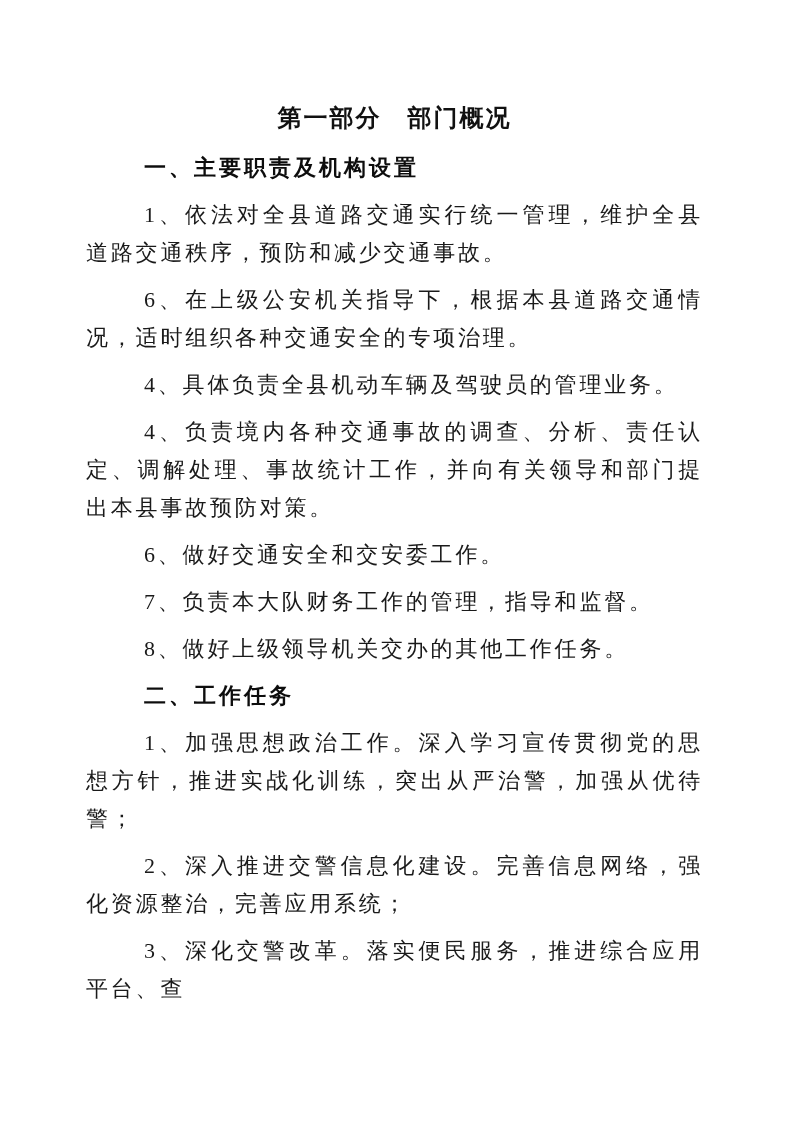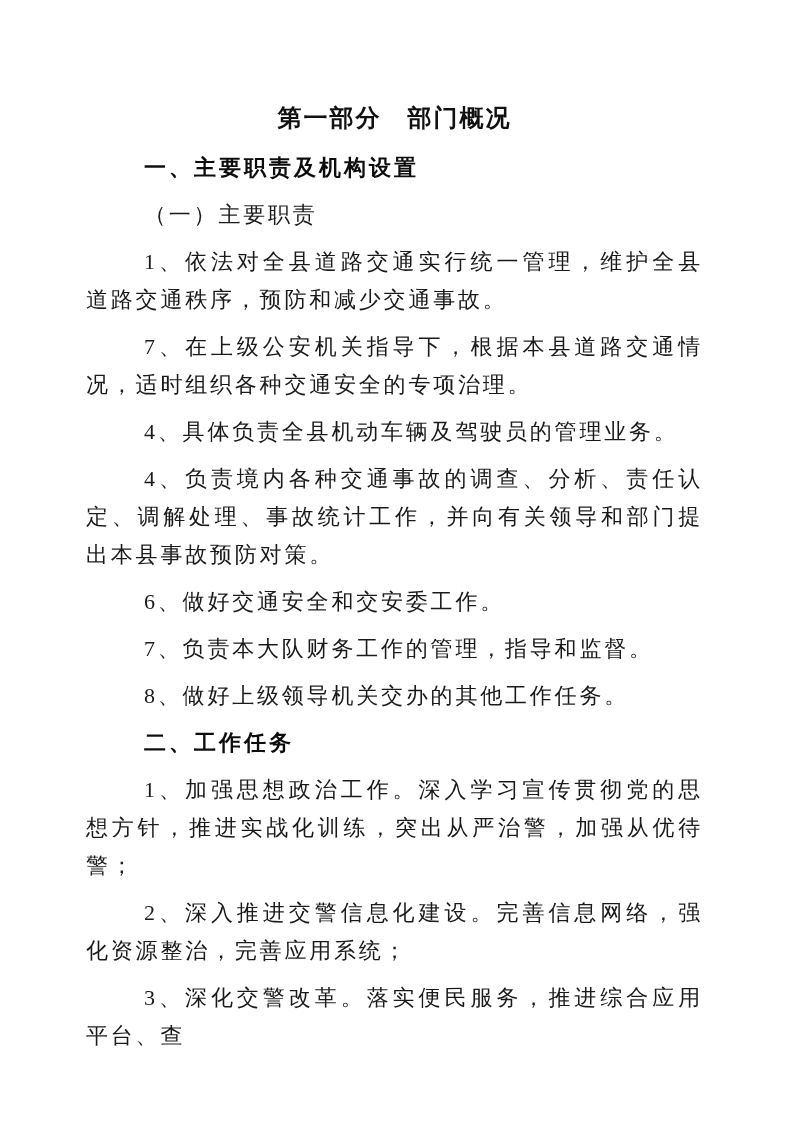--- a/index.html
+++ b/index.html
@@ -49,23 +49,22 @@
 </style>
 </head>
 <body>
 
 <div class="page">
   <div class="content">
 
     <div class="doc-title">第一部分　部门概况</div>
 
     <p class="block heading">一、主要职责及机构设置</p>
-    <p class="block">（一）主要职责</p>
     <p class="block">1、依法对全县道路交通实行统一管理，维护全县道路交通秩序，预防和减少交通事故。</p>
-    <p class="block">7、在上级公安机关指导下，根据本县道路交通情况，适时组织各种交通安全的专项治理。</p>
+    <p class="block">6、在上级公安机关指导下，根据本县道路交通情况，适时组织各种交通安全的专项治理。</p>
     <p class="block">4、具体负责全县机动车辆及驾驶员的管理业务。</p>
     <p class="block">4、负责境内各种交通事故的调查、分析、责任认定、调解处理、事故统计工作，并向有关领导和部门提出本县事故预防对策。</p>
     <p class="block">6、做好交通安全和交安委工作。</p>
     <p class="block">7、负责本大队财务工作的管理，指导和监督。</p>
     <p class="block">8、做好上级领导机关交办的其他工作任务。</p>
     <p class="block heading">二、工作任务</p>
     <p class="block">1、加强思想政治工作。深入学习宣传贯彻党的思想方针，推进实战化训练，突出从严治警，加强从优待警；</p>
     <p class="block">2、深入推进交警信息化建设。完善信息网络，强化资源整治，完善应用系统；</p>
     <p class="block">3、深化交警改革。落实便民服务，推进综合应用平台、查</p>
 

